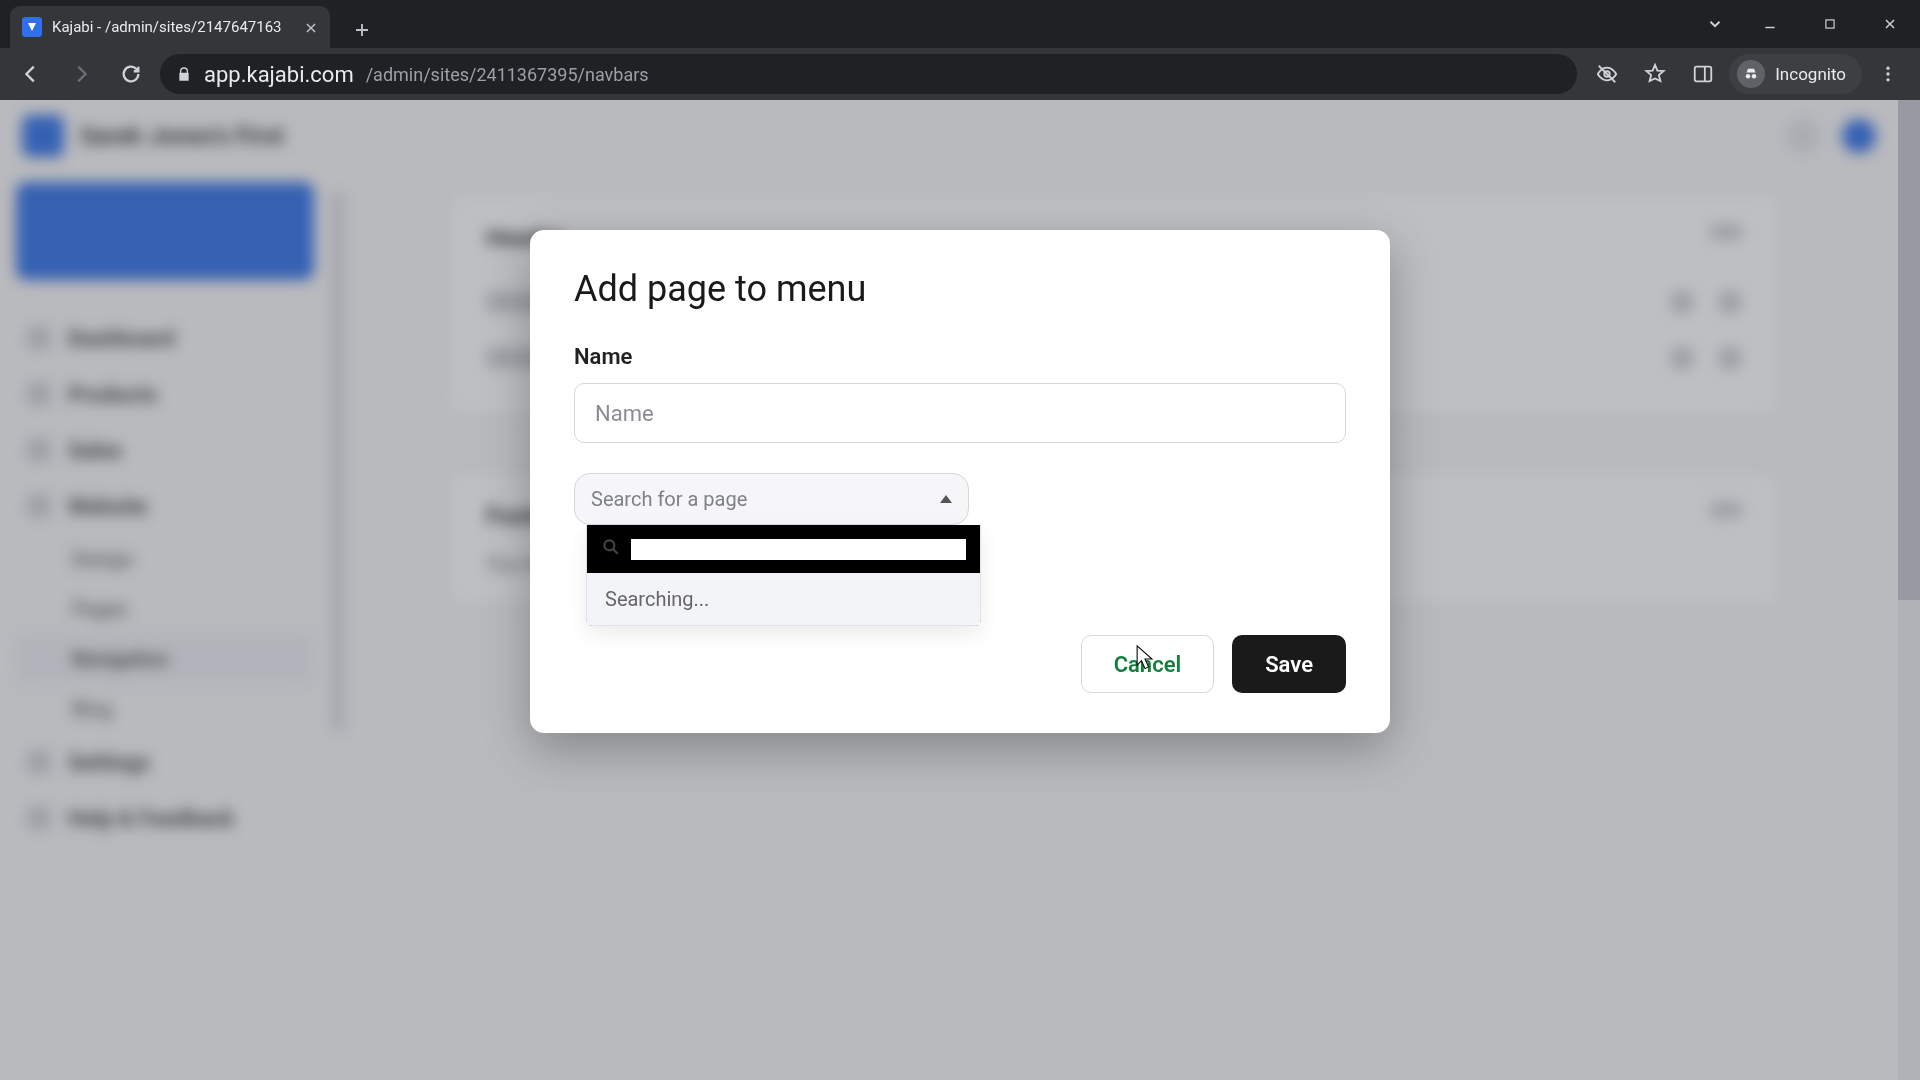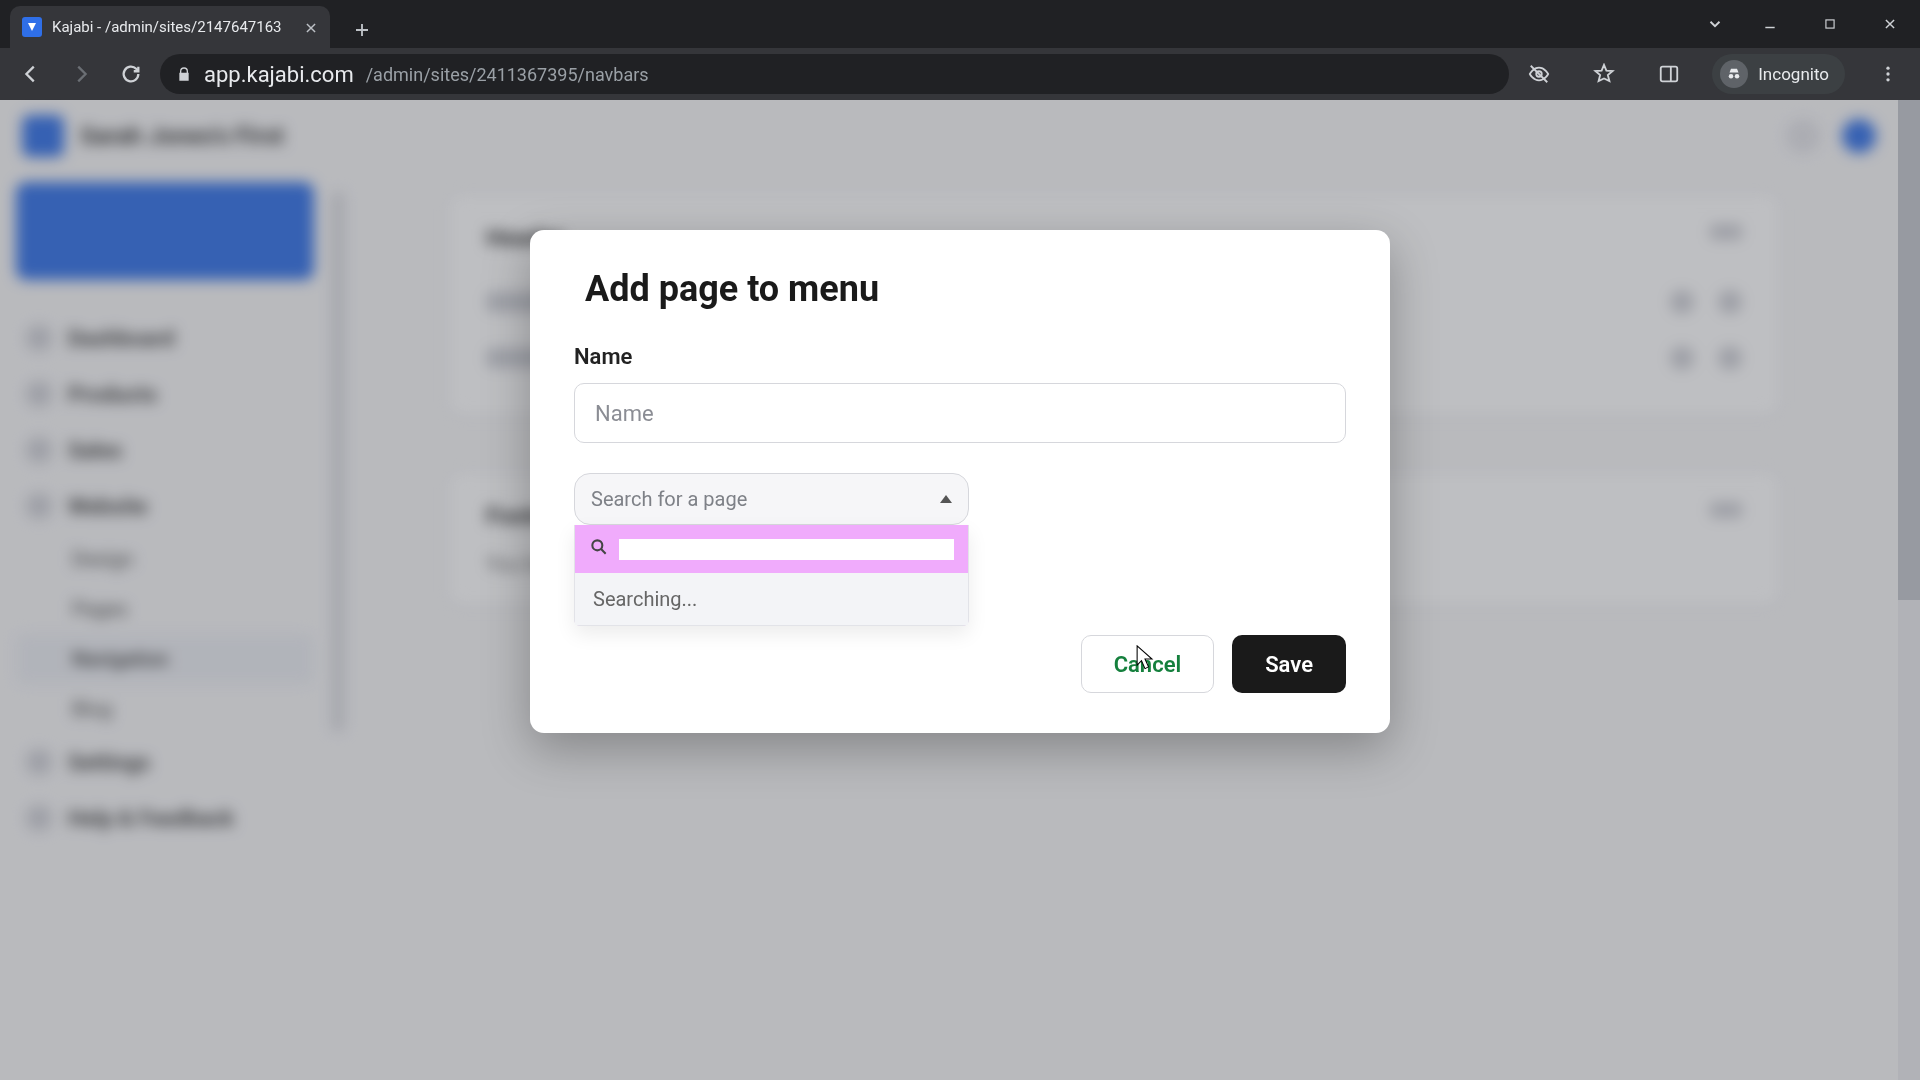--- a/index.html
+++ b/index.html
@@ -21,21 +21,21 @@
   .win-controls .wc { width: 60px; height: 100%; display:flex; align-items:center; justify-content:center; color:#cfd2d6; }
   .win-chev { width: 50px; height:100%; display:flex; align-items:center; justify-content:center; color:#cfd2d6; }
 
   .addrbar { height: 52px; background: #35363a; display:flex; align-items:center; padding: 0 10px; gap: 8px; }
   .nav-btn { width: 42px; height: 42px; border-radius: 50%; display:flex; align-items:center; justify-content:center; color:#cfd2d6; }
   .nav-btn.disabled { color:#6b6f74; }
   .omnibox { flex:1; height: 40px; background: #202124; border-radius: 20px; display:flex; align-items:center; padding: 0 16px; gap: 12px; color:#cfd2d6; }
   .lock { width:16px; height:16px; }
   .url-host { color:#e8eaed; font-size: 22px; }
   .url-path { color:#9aa0a6; font-size: 18px; }
-  .addr-right { display:flex; align-items:center; gap: 21px; }
+  .addr-right { display:flex; align-items:center; gap: 4px; }
   .addr-ic { width: 44px; height: 44px; display:flex; align-items:center; justify-content:center; color:#cfd2d6; }
   .incog-badge { display:flex; align-items:center; gap:10px; background:#3c4043; border-radius: 22px; padding: 6px 16px 6px 8px; color:#e8eaed; font-size:17px; }
   .incog-ic { width:28px; height:28px; background:#5f6368; border-radius:50%; display:flex; align-items:center; justify-content:center; }
 
   
   .viewport { position: relative; width: 100%; height: calc(100% - 100px); background: #f7f7f8; }
   .scrollbar { position:absolute; right:0; top:0; width:22px; height:100%; background:#ebebee; }
   .scrollbar .thumb { width:100%; height: 500px; background:#c4c6cc; }
 
   .app-blur { position:absolute; inset:0; filter: blur(7px); padding-right:22px; }
@@ -64,38 +64,38 @@
   .dots3 { margin-left:auto; width:32px; height:16px; background:#cfd0d6; border-radius:4px; }
 
   .overlay { position:absolute; inset:0; background: rgba(70,72,80,.35); display:flex; align-items:flex-start; justify-content:center; padding-top: 130px; }
 
   
   .modal {
     width: 860px; background:#fff; border-radius: 14px; padding: 38px 44px 40px 44px;
     box-shadow: 0 16px 48px rgba(0,0,0,.28);
     position: relative;
   }
-  .modal h1 { font-size: 36px; font-weight: 700; color:#1a1a1a; margin-bottom: 34px; margin-left: 11px; }
+  .modal h1 { font-size: 36px; font-weight: 400; color:#1a1a1a; margin-bottom: 34px; }
   .field-label { font-size: 22px; font-weight: 600; color:#222; margin-bottom: 14px; }
   .text-input {
     width: 100%; height: 60px; border: 1px solid #d6d7dc; border-radius: 10px;
     padding: 0 20px; font-size: 22px; color:#333; background:#fff;
   }
   .text-input::placeholder { color:#8b8d94; }
   .field-gap { height: 30px; }
 
   .combo-wrap { position: relative; width: 395px; }
   .combo {
     width: 100%; height: 52px; border: 1px solid #d6d7dc; border-radius: 16px;
     background:#f6f6f8; display:flex; align-items:center; padding: 0 16px; font-size:20px;
     color:#7e8187; justify-content: space-between;
   }
   .combo .caret { width:0; height:0; border-left:6px solid transparent; border-right:6px solid transparent; border-bottom:8px solid #555; }
   .dropdown {
-    position:absolute; left:0; top: 52px; width:100%; background:#f0abfc;
+    position:absolute; left:12px; top: 52px; width:100%; background:#000000;
     border:1px solid #e2e3e8; border-top:none; border-radius: 0 0 6px 6px;
     box-shadow: 0 8px 20px rgba(0,0,0,.08);
   }
   .dd-search { height: 48px; display:flex; align-items:center; padding: 0 14px; gap:10px; }
   .dd-search svg { width:20px; height:20px; color:#444; }
   .dd-search input { border:none; outline:none; font-size:18px; flex:1; }
   .dd-status { background:#f3f4f7; padding: 14px 18px; font-size:20px; color:#666; }
 
   .modal-actions { display:flex; justify-content:flex-end; gap:18px; margin-top: 110px; }
   .btn {

